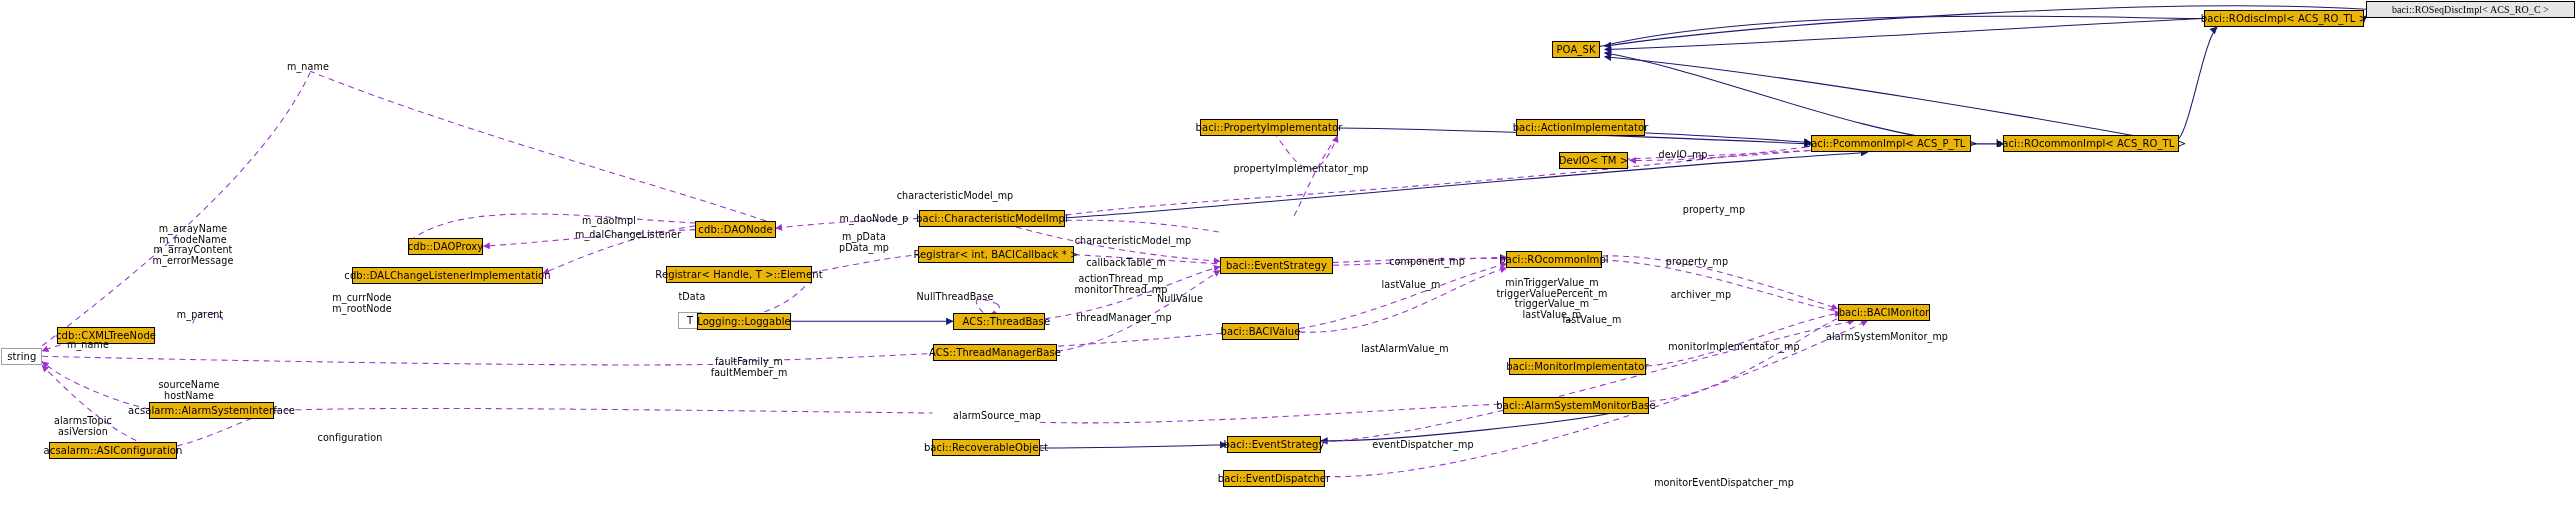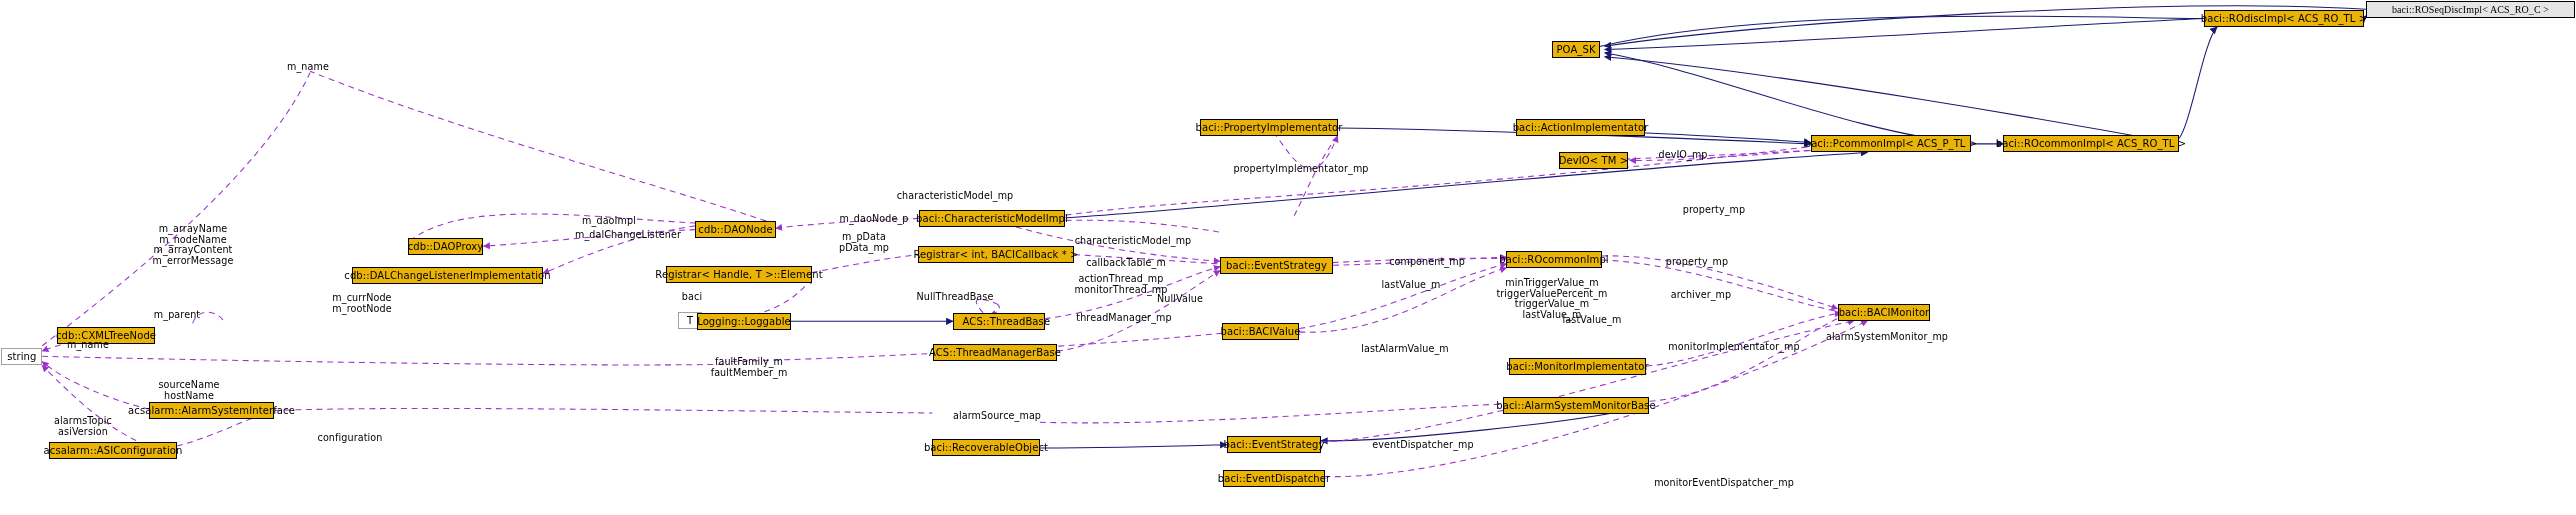--- a/index.html
+++ b/index.html
@@ -168,35 +168,35 @@
       <div class="node" style="left: 932px; top: 439px; width: 108px; height: 17px;">baci::RecoverableObject</div>
       <div class="node" style="left: 1227px; top: 436px; width: 94px; height: 17px;">baci::EventStrategy</div>
       <div class="node" style="left: 1223px; top: 470px; width: 102px; height: 17px;">baci::EventDispatcher</div>
     </div>
   <div>
       <div class="edge-label" style="left: 308px; top: 62px;">m_name</div>
       <div class="edge-label" style="left: 193px; top: 224px;">m_arrayName
 m_nodeName
 m_arrayContent
 m_errorMessage</div>
-      <div class="edge-label" style="left: 177px; top: 310px;">m_parent</div>
+      <div class="edge-label" style="left: 200px; top: 310px;">m_parent</div>
       <div class="edge-label" style="left: 362px; top: 293px;">m_currNode
 m_rootNode</div>
       <div class="edge-label" style="left: 88px; top: 340px;">m_name</div>
       <div class="edge-label" style="left: 189px; top: 380px;">sourceName
 hostName</div>
       <div class="edge-label" style="left: 83px; top: 416px;">alarmsTopic
 asiVersion</div>
       <div class="edge-label" style="left: 350px; top: 433px;">configuration</div>
       <div class="edge-label" style="left: 609px; top: 216px;">m_daoImpl</div>
       <div class="edge-label" style="left: 628px; top: 230px;">m_dalChangeListener</div>
       <div class="edge-label" style="left: 874px; top: 214px;">m_daoNode_p</div>
       <div class="edge-label" style="left: 864px; top: 232px;">m_pData
 pData_mp</div>
-      <div class="edge-label" style="left: 692px; top: 292px;">baci</div>
+      <div class="edge-label" style="left: 692px; top: 292px;">tData</div>
       <div class="edge-label" style="left: 955px; top: 292px;">NullThreadBase</div>
       <div class="edge-label" style="left: 1133px; top: 236px;">characteristicModel_mp</div>
       <div class="edge-label" style="left: 955px; top: 191px;">characteristicModel_mp</div>
       <div class="edge-label" style="left: 1126px; top: 258px;">callbackTable_m</div>
       <div class="edge-label" style="left: 1121px; top: 274px;">actionThread_mp
 monitorThread_mp</div>
       <div class="edge-label" style="left: 1124px; top: 313px;">threadManager_mp</div>
       <div class="edge-label" style="left: 1180px; top: 294px;">NullValue</div>
       <div class="edge-label" style="left: 749px; top: 357px;">faultFamily_m
 faultMember_m</div>

